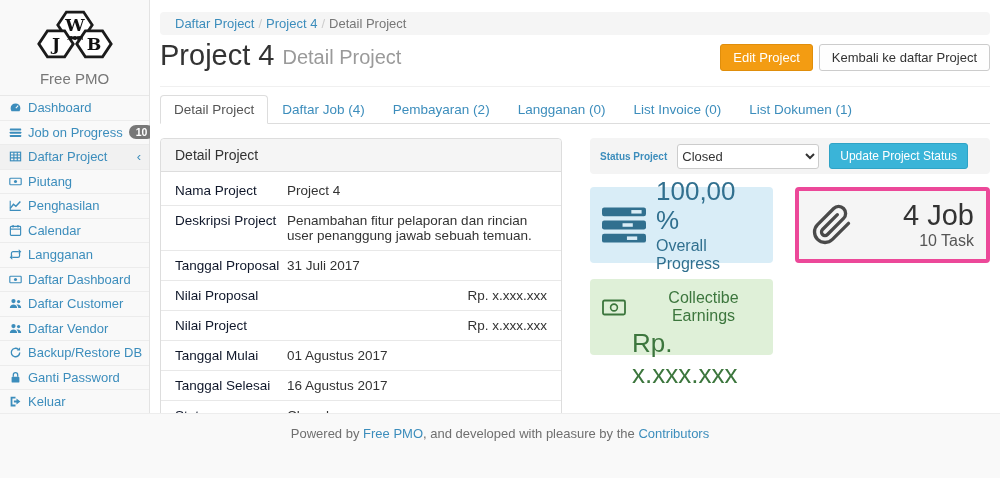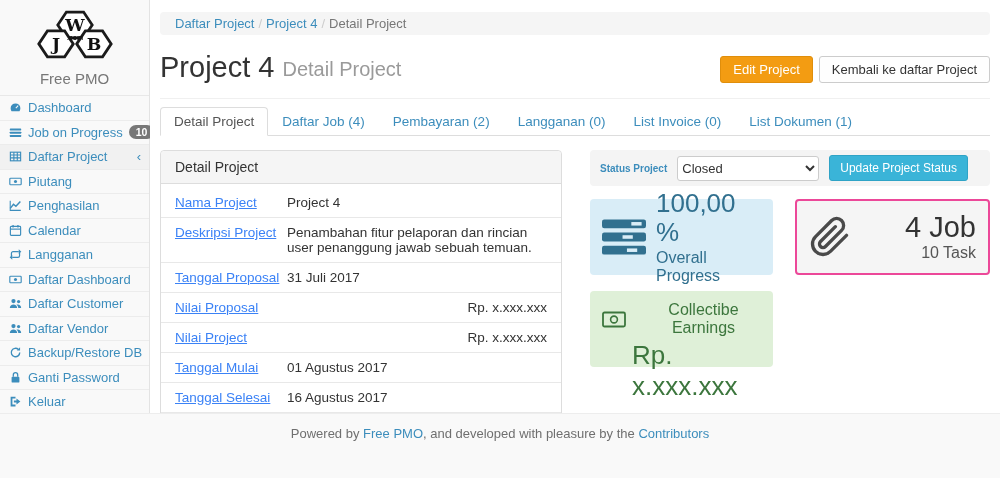--- a/index.html
+++ b/index.html
@@ -28,21 +28,21 @@
   .badge {
     margin-left:auto; background:#777; color:#fff; font-size:10.5px;
     padding:1px 7px; border-radius:10px; font-weight:bold;
   }
   .chev { margin-left:auto; font-size:13px; color:#3c8dbc; line-height:10px; }
 
   
   .main { flex:1; background:#fff; padding:12px 10px 0 10px; min-width:0; }
   .breadcrumb {
     background:#f5f5f5; border-radius:4px; padding:4px 15px;
-    font-size:13px; color:#777; margin-bottom:12px;
+    font-size:13px; color:#777; 
   }
   .breadcrumb a { color:#3c8dbc; text-decoration:none; }
   .bc-sep { color:#ccc; padding:0 4px; }
 
   .page-header { display:flex; align-items:center; }
   .page-title { font-size:29px; font-weight:500; color:#333; margin:4px 0 8px; }
   .page-subtitle { font-size:20px; color:#9a9a9a; font-weight:400; margin-left:8px; }
   .header-buttons { margin-left:auto; display:flex; gap:6px; }
   .btn { font-size:13px; padding:5px 12px; border-radius:3px; border:1px solid transparent; cursor:pointer; font-family:inherit; }
   .btn-warning { background:#f39c12; border-color:#e08e0b; color:#fff; }
@@ -65,21 +65,21 @@
   .col-right { flex:1; min-width:0; }
 
   .panel { border:1px solid #ddd; border-radius:4px; background:#fff; }
   .panel-heading {
     background:#f5f5f5; border-bottom:1px solid #ddd; border-radius:4px 4px 0 0;
     padding:8px 14px; font-size:14px; color:#333;
   }
   .panel-body { padding:4px 0 6px; }
   .drow { display:flex; padding:7px 14px; border-bottom:1px solid #e8e8e8; font-size:13.5px; }
   .drow:last-child { border-bottom:none; }
-  .dlabel { width:112px; flex:none; color:#3b82f6;text-decoration:underline; }
+  .dlabel { width:112px; flex:none; color:#0f172a; }
   .dvalue { flex:1; color:#333; }
   .dvalue.right { text-align:right; }
   .dvalue a { color:#3c8dbc; text-decoration:underline; }
 
   
   .status-bar {
     background:#f4f4f4; border-radius:4px; padding:6px 10px;
     display:flex; align-items:center; gap:10px; height:36px;
   }
   .status-label { color:#3c8dbc; font-weight:bold; font-size:10px; white-space:nowrap; }
@@ -91,21 +91,21 @@
 
   
   .cards-grid { display:flex; gap:22px; margin-top:13px; }
   .cards-col1 { width:183px; flex:none; display:flex; flex-direction:column; }
   .cards-col2 { flex:1; }
   .card { border-radius:4px; padding:10px 12px; height:76px; }
   .card-info { background:#d9edf7; color:#31708f; display:flex; align-items:center; gap:10px; }
   .card-info .card-big { font-size:26px; line-height:1.1; }
   .card-info .card-sub { font-size:16px; margin-top:2px; }
   .card-gray {
-    background:#f5f5f5; border:2px solid #ec4899; color:#333;
+    background:#f5f5f5; border:4px solid #ec4899; color:#333;
     display:flex; align-items:center; gap:6px;
   }
   .card-gray .card-text { margin-left:auto; text-align:right; }
   .card-gray .card-big { font-size:29px; line-height:1.05; color:#333; }
   .card-gray .card-sub { font-size:16px; color:#555; margin-top:2px; }
   .card-success { background:#dff0d8; color:#3c763d; margin-top:16px; }
   .card-success .line1 { display:flex; align-items:center; gap:20px; font-size:16px;text-align:center; }
   .card-success .card-big { font-size:26px; margin:3px 0 0 30px; }
 
   

